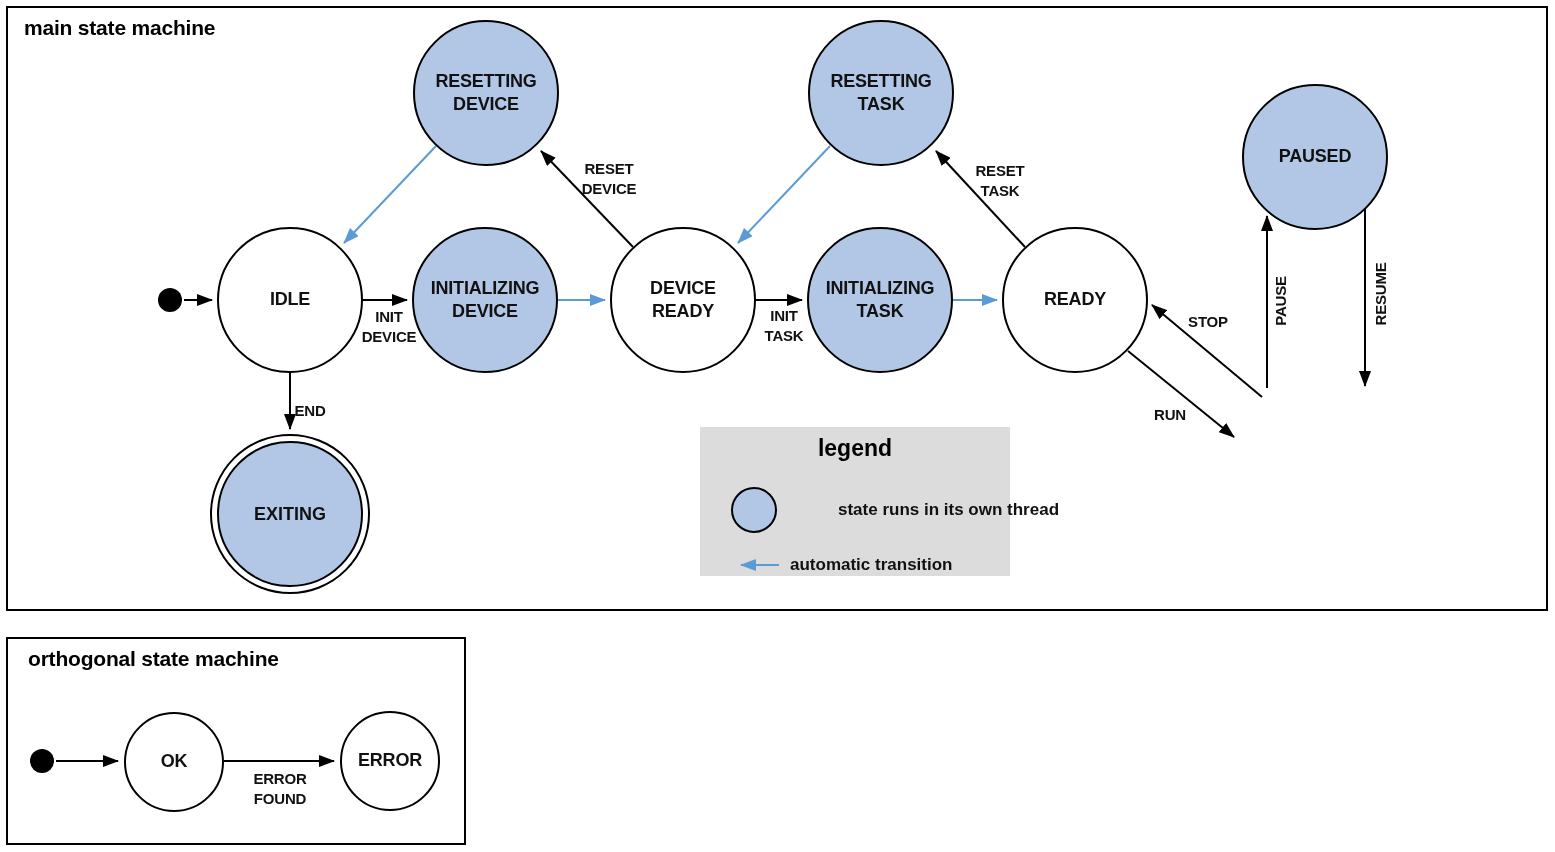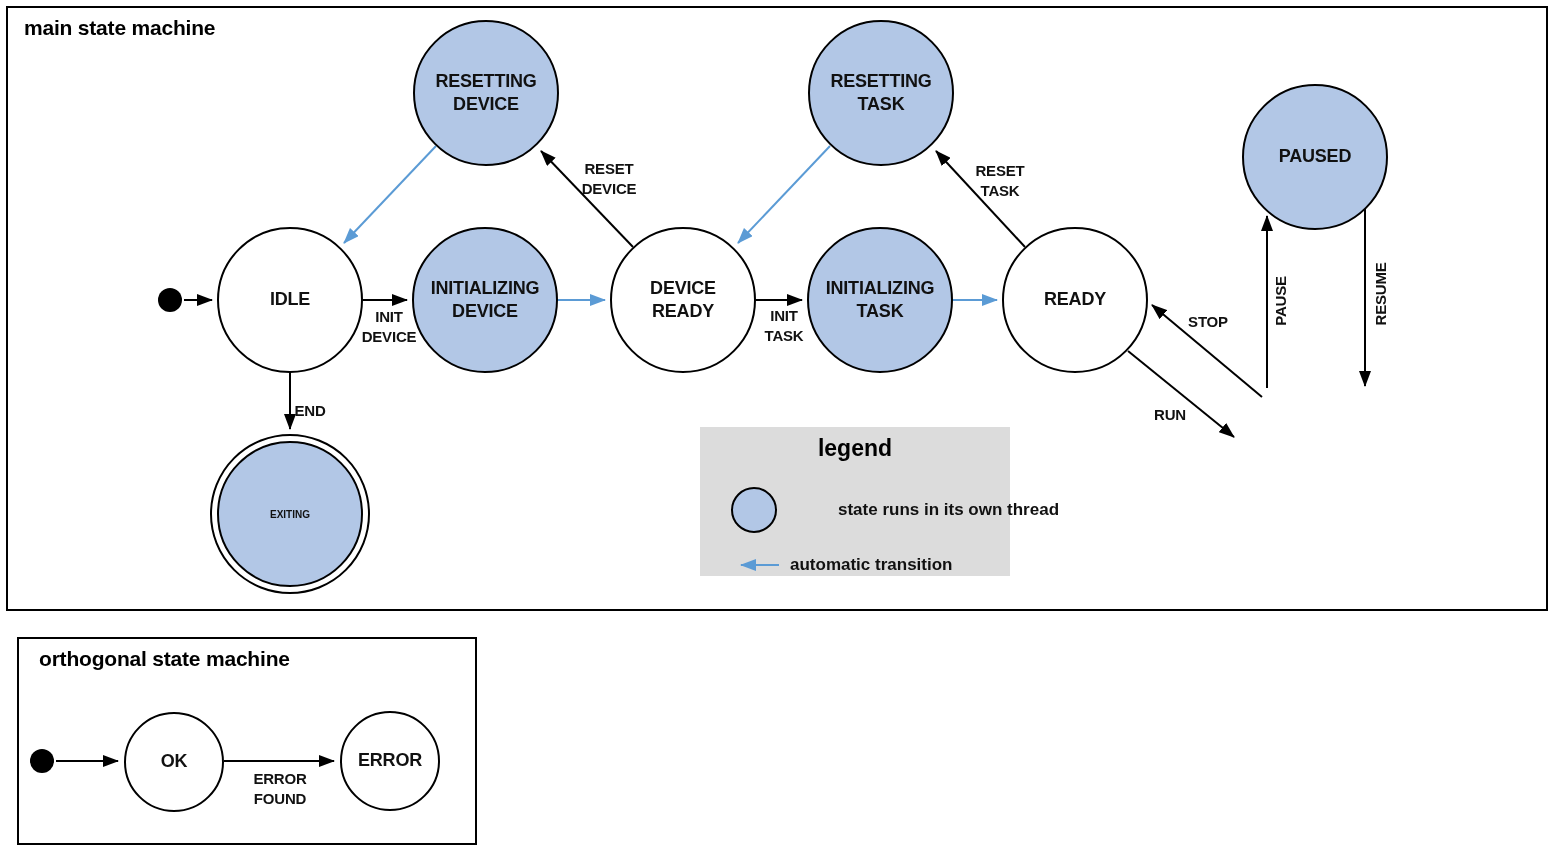--- a/index.html
+++ b/index.html
@@ -13,42 +13,42 @@
   .t-auto{stroke:var(--auto-transition,#5b9bd5);}
   .state{position:absolute;border:2px solid #000;border-radius:50%;box-sizing:border-box;
          display:flex;align-items:center;justify-content:center;text-align:center;
          font-size:18px;line-height:1.3;white-space:pre-line;letter-spacing:-0.2px;}
   .state.plain{background:var(--state-plain-fill,#fff);}
   .state.thread{background:var(--state-thread-fill,#b2c7e6);}
   .state-final-outer{position:absolute;border:2px solid #000;border-radius:50%;box-sizing:border-box;
          display:flex;align-items:center;justify-content:center;background:#fff;}
   .state-final-inner{width:146px;height:146px;border:2px solid #000;border-radius:50%;box-sizing:border-box;
          display:flex;align-items:center;justify-content:center;text-align:center;
-         font-size:10px;background:var(--state-thread-fill,#b2c7e6);}
+         font-size:18px;background:var(--state-thread-fill,#b2c7e6);}
   .init-dot{position:absolute;width:24px;height:24px;border-radius:50%;background:#000;}
   .edge-label{position:absolute;transform:translate(-50%,-50%);font-size:15px;line-height:1.35;
          text-align:center;white-space:pre-line;color:#111;letter-spacing:-0.2px;}
   .edge-label.vertical{transform:translate(-50%,-50%) rotate(-90deg);}
   .legend-box{position:absolute;left:700px;top:427px;width:310px;height:149px;
          background:var(--legend-bg,#dcdcdc);}
   .legend-title{position:absolute;left:0;top:8px;width:100%;text-align:center;font-size:23px;color:#000;}
   .legend-circle{position:absolute;left:31px;top:60px;width:46px;height:46px;border:2px solid #000;
          border-radius:50%;background:var(--state-thread-fill,#b2c7e6);box-sizing:border-box;}
   .legend-text{position:absolute;left:90px;transform:translateY(-50%);font-size:17px;color:#111;white-space:nowrap;}
 </style>
 </head>
 <body>
 
 <div class="canvas">
 
   <div class="frame" style="left:6px;top:6px;width:1542px;height:605px;">
     <div class="frame-title" style="left:16px;top:8px;">main state machine</div>
   </div>
 
-  <div class="frame" style="left:6px;top:637px;width:460px;height:208px;margin-left:11px;">
+  <div class="frame" style="left:6px;top:637px;width:460px;height:208px;">
     <div class="frame-title" style="left:20px;top:8px;">orthogonal state machine</div>
   </div>
 
   <div class="legend-box">
     <div class="legend-title">legend</div>
     <div class="legend-circle"></div>
     <div class="legend-text" style="top:83px;margin-left:48px;">state runs in its own thread</div>
     <div class="legend-text" style="top:138px;text-align:right;">automatic transition</div>
   </div>
 

